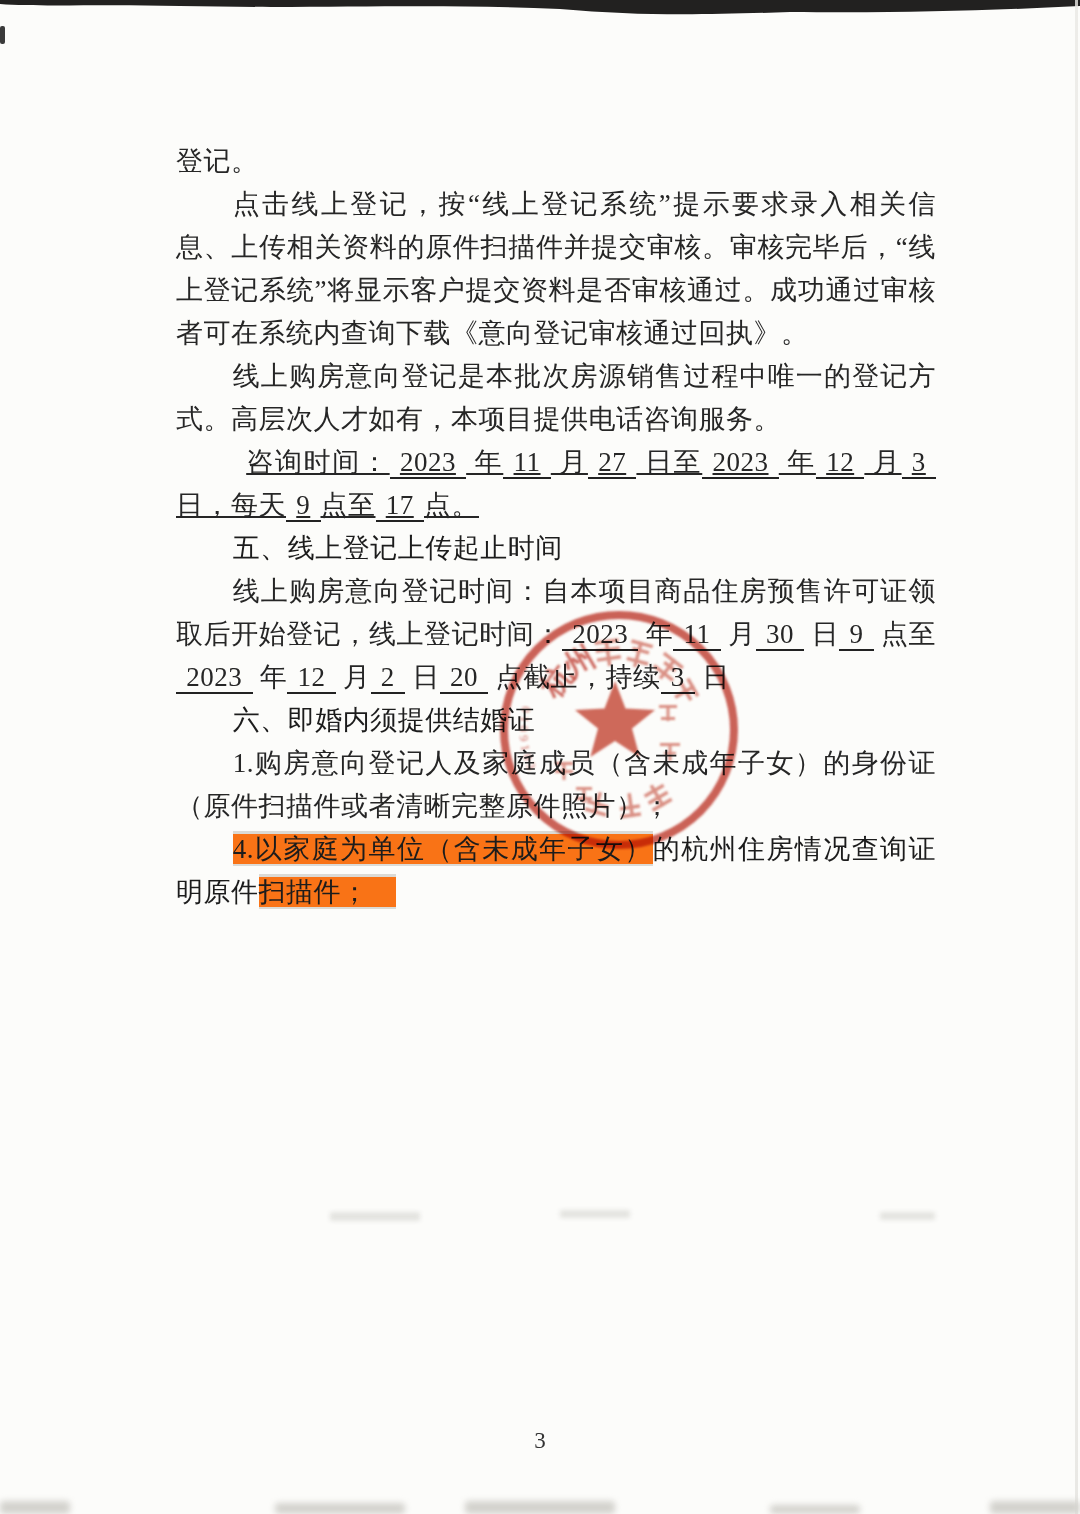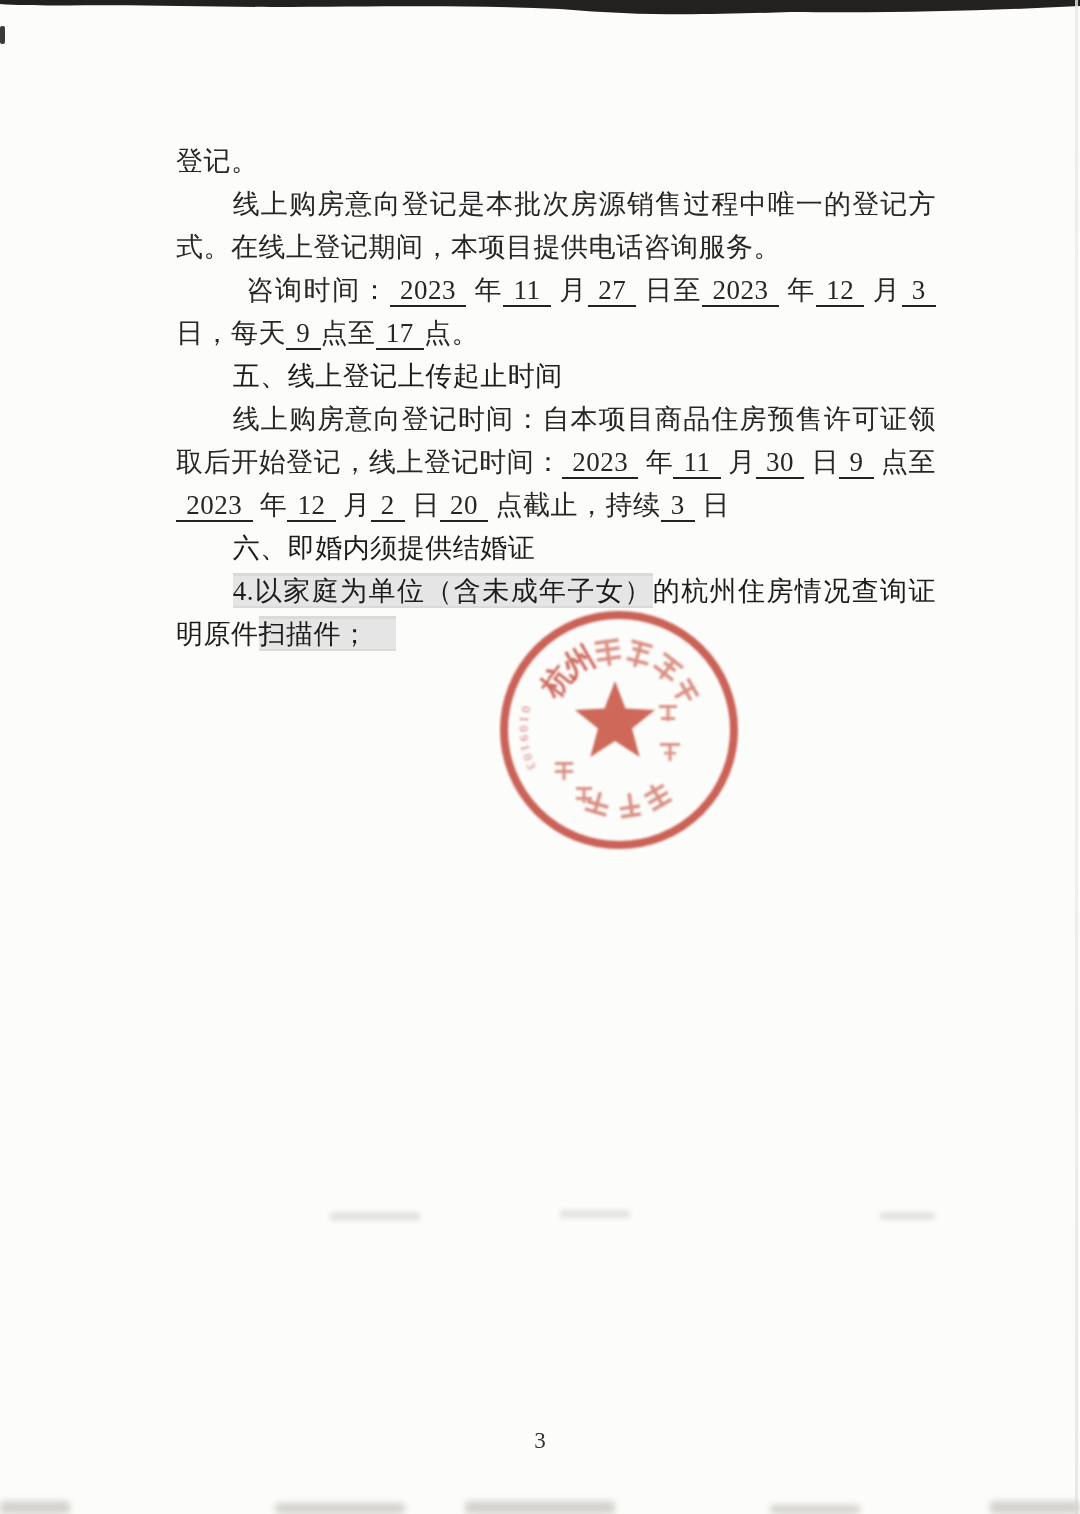--- a/index.html
+++ b/index.html
@@ -18,24 +18,24 @@
   .smudge{position:absolute;background:#d3d2cd;filter:blur(3px);border-radius:4px;}
   .ghost{position:absolute;background:#e4e4e0;filter:blur(2px);border-radius:2px;}
 
   .content{
     position:absolute;left:176px;top:140px;width:760px;
     font-size:27px;line-height:43px;letter-spacing:.5px;
     color:#262626;text-align:justify;
   }
   p.para{margin:0;text-indent:2.1em;}
   p.noindent{text-indent:0;}
-  p.wideindent{text-indent:2.6em;}
+  p.wideindent{text-indent:2.6em;text-decoration:underline;}
   p.bold{font-weight:normal;color:#1c1c1c;}
   .blank{border-bottom:2px solid #222;padding:0 .38em;white-space:nowrap;}
-  .hl{background:#e5e5e5;box-shadow:0 2px 0 #dbdad5, 0 -3px 0 #dbdad5;}
+  .hl{background:#f97316;box-shadow:0 2px 0 #dbdad5, 0 -3px 0 #dbdad5;}
 
   .page-number{
     position:absolute;left:0;top:1428px;width:1080px;text-align:center;
     font-size:23px;color:#333;
   }
   .stamp{
     position:absolute;left:492px;top:603px;width:254px;height:254px;
     mix-blend-mode:multiply;opacity:.92;pointer-events:none;
   }
 </style>
@@ -45,25 +45,27 @@
 <div class="page">
 
   <svg class="scan-top" viewBox="0 0 1080 16" preserveAspectRatio="none">
     <path d="M0,0 H1080 V6 C980,11 900,13 790,12 C700,15 640,16 560,9 C430,3 320,9 180,6 C100,4 40,7 0,4 Z" fill="#222120"></path>
   </svg>
   <div class="left-nub"></div>
   <div class="right-edge"></div>
 
   <div class="content">
       <p class="para noindent"><span class="">登记。</span></p>
-      <p class="para"><span class="">线上购房意向登记是本批次房源销售过程中唯一的登记方式。在线上登记期间，本项目提供电话咨询服务。</span></p>
+      <p class="para"><span class="">点击线上登记，按“线上登记系统”提示要求录入相关信息、上传相关资料的原件扫描件并提交审核。审核完毕后，“线上登记系统”将显示客户提交资料是否审核通过。成功通过审核者可在系统内查询下载《意向登记审核通过回执》。</span></p>
+      <p class="para"><span class="">线上购房意向登记是本批次房源销售过程中唯一的登记方式。高层次人才如有，本项目提供电话咨询服务。</span></p>
       <p class="para wideindent"><span class="">咨询时间：</span><span class="blank">2023</span><span class=""> 年</span><span class="blank">11</span><span class=""> 月</span><span class="blank">27</span><span class=""> 日至</span><span class="blank">2023</span><span class=""> 年</span><span class="blank">12</span><span class=""> 月</span><span class="blank">3</span><span class=""> 日，每天</span><span class="blank">9</span><span class="">点至</span><span class="blank">17</span><span class="">点。</span></p>
       <p class="para bold"><span class="">五、线上登记上传起止时间</span></p>
       <p class="para"><span class="">线上购房意向登记时间：自本项目商品住房预售许可证领取后开始登记，线上登记时间：</span><span class="blank">2023</span><span class=""> 年</span><span class="blank">11</span><span class=""> 月</span><span class="blank">30</span><span class=""> 日</span><span class="blank">9</span><span class=""> 点至</span><span class="blank">2023</span><span class=""> 年</span><span class="blank">12</span><span class=""> 月</span><span class="blank">2</span><span class=""> 日</span><span class="blank">20</span><span class=""> 点截止，持续</span><span class="blank">3</span><span class=""> 日</span></p>
       <p class="para bold"><span class="">六、即婚内须提供结婚证</span></p>
+      <p class="para"><span class="">1.购房意向登记人及家庭成员（含未成年子女）的身份证（原件扫描件或者清晰完整原件照片）；</span></p>
       <p class="para bold"><span class=" hl">4.以家庭为单位（含未成年子女）</span><span class="">的杭州住房情况查询证明原件</span><span class=" hl">扫描件；</span><span class=" hl">　</span></p>
     </div>
 
   <div class="ghost" style="left:330px;top:1212px;width:90px;height:9px;"></div>
   <div class="ghost" style="left:560px;top:1210px;width:70px;height:8px;"></div>
   <div class="ghost" style="left:880px;top:1212px;width:55px;height:8px;"></div>
 
   <svg class="stamp" viewBox="0 0 254 254">
     <defs>
       <filter id="inkblur" x="-20%" y="-20%" width="140%" height="140%">

